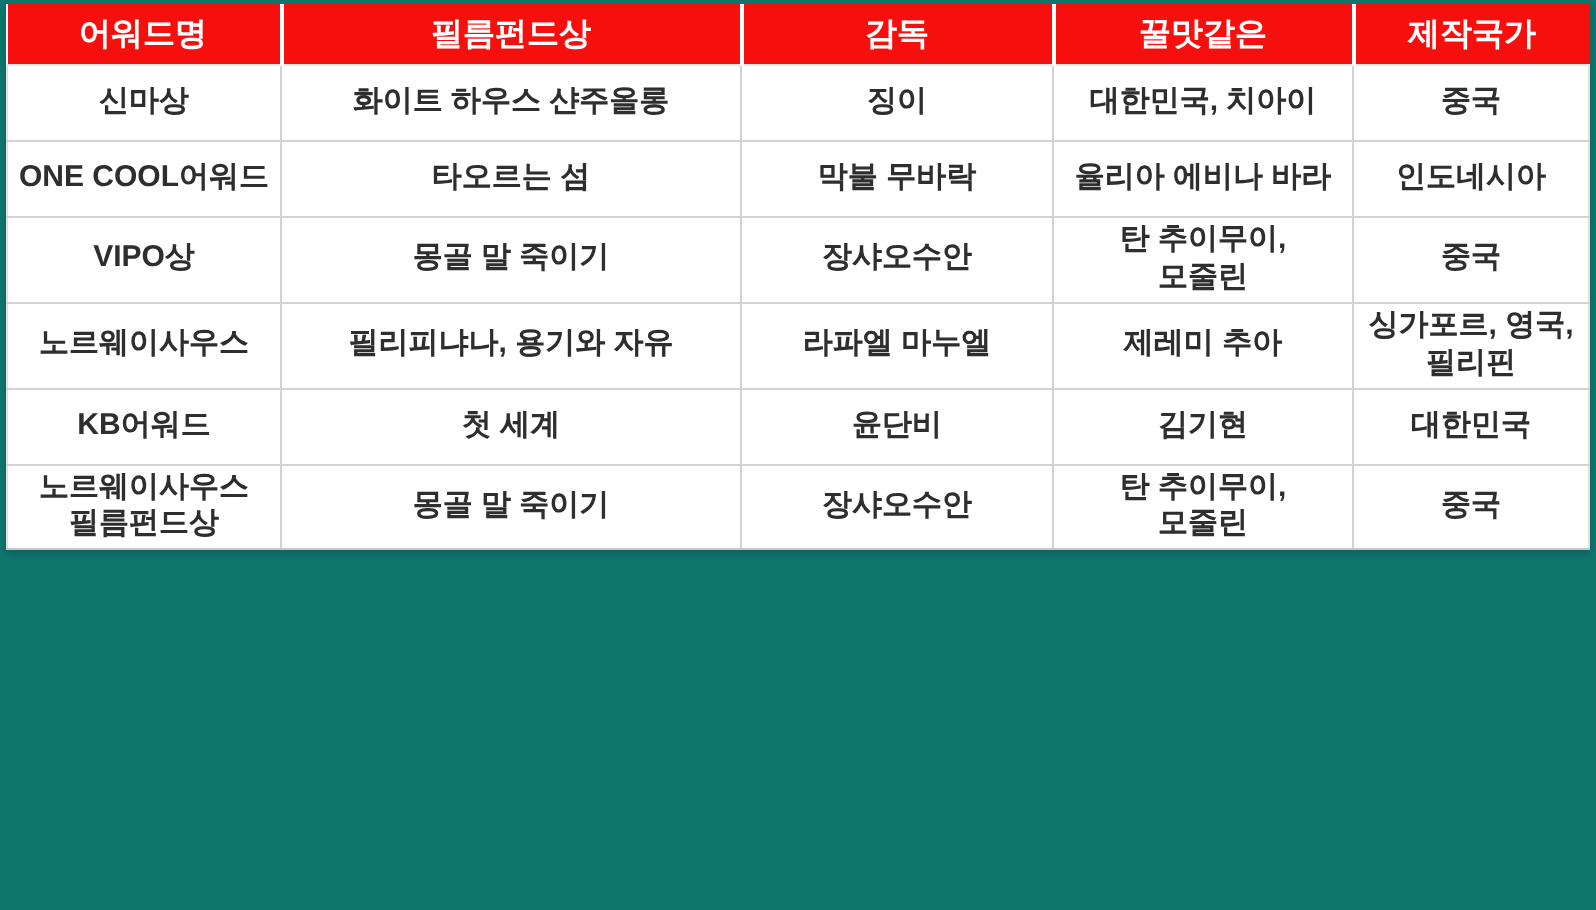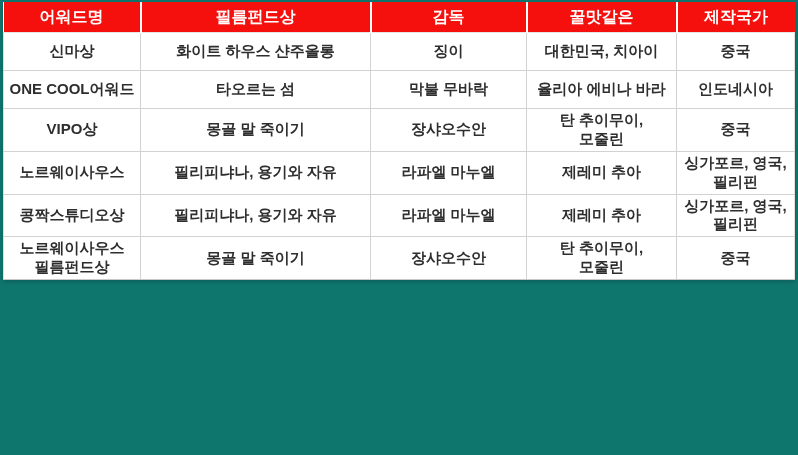--- a/index.html
+++ b/index.html
@@ -107,26 +107,25 @@
       </tr>
       <tr>
         <td>노르웨이사우스</td>
         <td>필리피냐나, 용기와 자유</td>
         <td>라파엘 마누엘</td>
         <td>제레미 추아</td>
         <td>싱가포르, 영국,
 필리핀</td>
       </tr>
       <tr>
-        <td>콩짝스튜디오상</td>
-        <td>필리피냐나, 용기와 자유</td>
-        <td>라파엘 마누엘</td>
-        <td>제레미 추아</td>
-        <td>싱가포르, 영국,
-필리핀</td>
+        <td>KB어워드</td>
+        <td>첫 세계</td>
+        <td>윤단비</td>
+        <td>김기현</td>
+        <td>대한민국</td>
       </tr>
       <tr>
         <td>노르웨이사우스
 필름펀드상</td>
         <td>몽골 말 죽이기</td>
         <td>장샤오수안</td>
         <td>탄 추이무이,
 모줄린</td>
         <td>중국</td>
       </tr>

